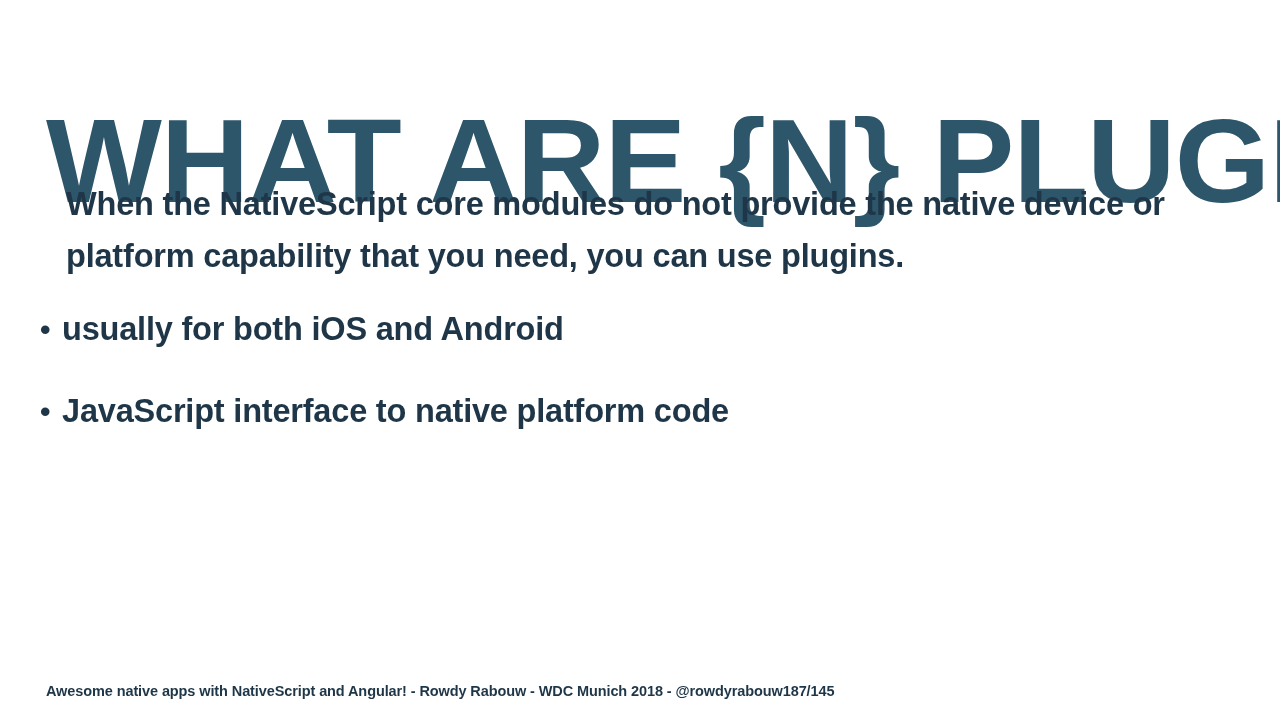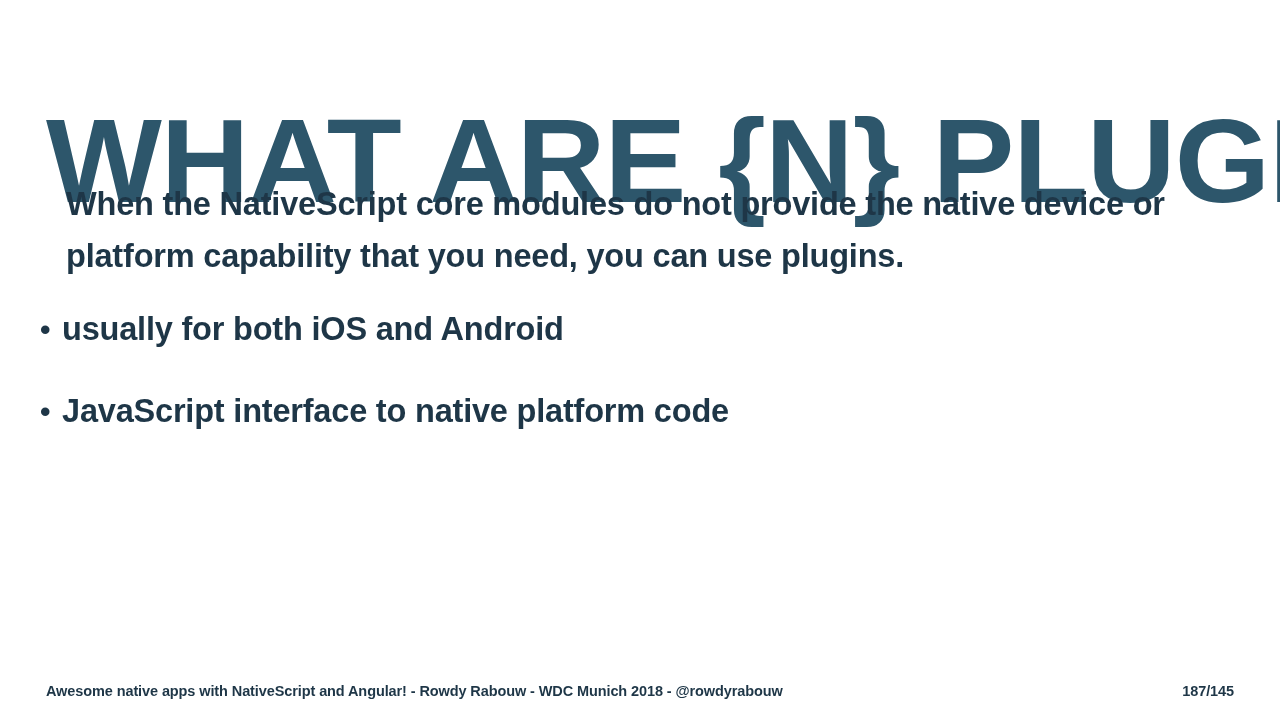--- a/index.html
+++ b/index.html
@@ -96,21 +96,21 @@
   }
 
   
   .footer {
     position: absolute;
     left: 46px;
     right: 46px;
     bottom: 19px;
     display: flex;
     align-items: baseline;
-    justify-content: space-between;
+    justify-content: flex-start;
   }
   .footer-note {
     color: #1e3647;
     font-family: "Liberation Sans", sans-serif;
     font-weight: bold;
     font-size: 14.5px;
     line-height: 20px;
     letter-spacing: -0.1px;
     white-space: nowrap;
   }

